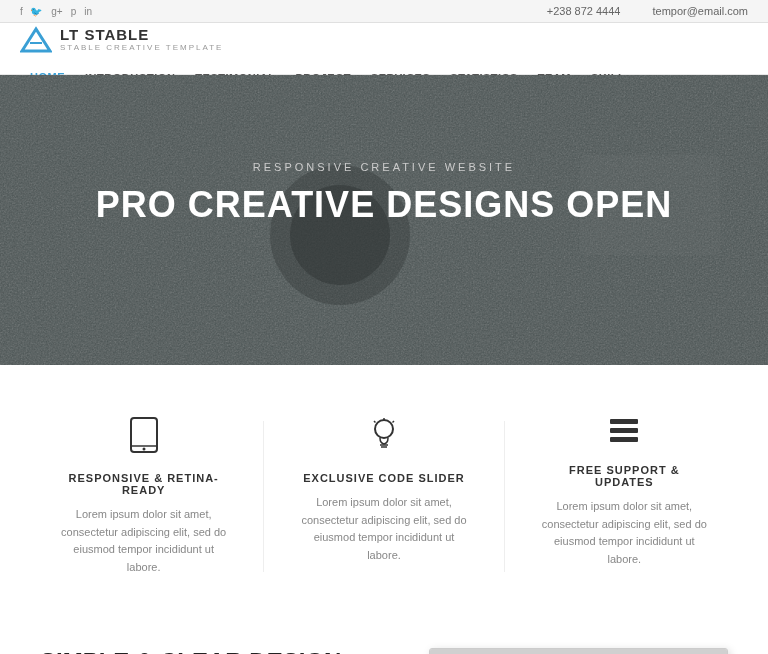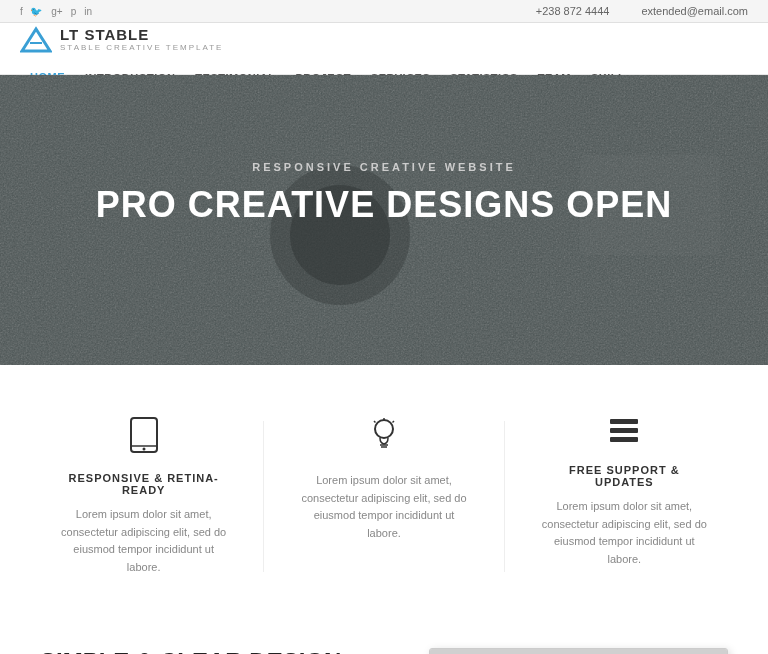--- a/index.html
+++ b/index.html
@@ -87,21 +87,21 @@
         radial-gradient(ellipse at 60% 50%, rgba(120,130,130,0.8) 0%, rgba(80,90,90,1) 100%);
     }
     
     .hero-content {
       position: relative;
       z-index: 2;
       text-align: center;
       color: #fff;
       padding: 0 40px;
     }
-    .hero-sub { font-size: 11px; letter-spacing: 3px; color: #ccc; margin-bottom: 12px; text-transform: uppercase; font-weight: bold; }
+    .hero-sub { font-size: 11px; letter-spacing: 3px; color: #ccc; margin-bottom: 12px; text-transform: uppercase; }
     .hero-title { font-size: 36px; font-weight: 900; line-height: 1.1; text-transform: uppercase; margin-bottom: 14px; letter-spacing: 1px; }
     .hero-desc { font-size: 12px; color: #ddd; max-width: 500px; margin: 0 auto; }
 
     
     .features {
       display: flex;
       justify-content: center;
       gap: 16px;
       padding: 36px 40px;
       background: #fff;
@@ -204,21 +204,21 @@
 <div class="top-bar">
   <div class="top-bar-left">
     <span class="social-icon">f</span>
     <span class="social-icon">🐦</span>
     <span class="social-icon">g+</span>
     <span class="social-icon">p</span>
     <span class="social-icon">in</span>
   </div>
   <div class="top-bar-right">
     <span>+238 872 4444</span>
-    <span>extended@email.com</span>
+    <span>tempor@email.com</span>
   </div>
 </div>
 
 <nav class="navbar">
   <div class="brand">
 
     <svg class="brand-logo" viewBox="0 0 32 32" xmlns="http://www.w3.org/2000/svg">
       <polygon points="2,28 16,6 30,28" fill="none" stroke="#3a9fd5" stroke-width="3"></polygon>
       <line x1="10" y1="20" x2="22" y2="20" stroke="#3a9fd5" stroke-width="2"></line>
     </svg>
@@ -296,20 +296,21 @@
       <svg width="28" height="36" viewBox="0 0 28 36" xmlns="http://www.w3.org/2000/svg">
         <circle cx="14" cy="12" r="9" fill="none" stroke="#333" stroke-width="2"></circle>
         <path d="M10 21 Q10 26 14 27 Q18 26 18 21" fill="none" stroke="#333" stroke-width="1.5"></path>
         <line x1="10" y1="28" x2="18" y2="28" stroke="#333" stroke-width="1.5"></line>
         <line x1="11" y1="30" x2="17" y2="30" stroke="#333" stroke-width="1.5"></line>
         <line x1="14" y1="1" x2="14" y2="3" stroke="#333" stroke-width="1.5"></line>
         <line x1="4" y1="4" x2="5.5" y2="5.5" stroke="#333" stroke-width="1.5"></line>
         <line x1="24" y1="4" x2="22.5" y2="5.5" stroke="#333" stroke-width="1.5"></line>
       </svg>
     </span>
+    <div class="feature-title">EXCLUSIVE CODE SLIDER</div>
     <div class="feature-desc">Lorem ipsum dolor sit amet, consectetur adipiscing elit, sed do eiusmod tempor incididunt ut labore.</div>
   </div>
 
   <div class="feature-divider"></div>
 
   <div class="feature-item">
     <span class="feature-icon">
       
       <svg width="32" height="28" viewBox="0 0 32 28" xmlns="http://www.w3.org/2000/svg">
         <rect x="2" y="2" width="28" height="5" rx="1" fill="#333"></rect>

